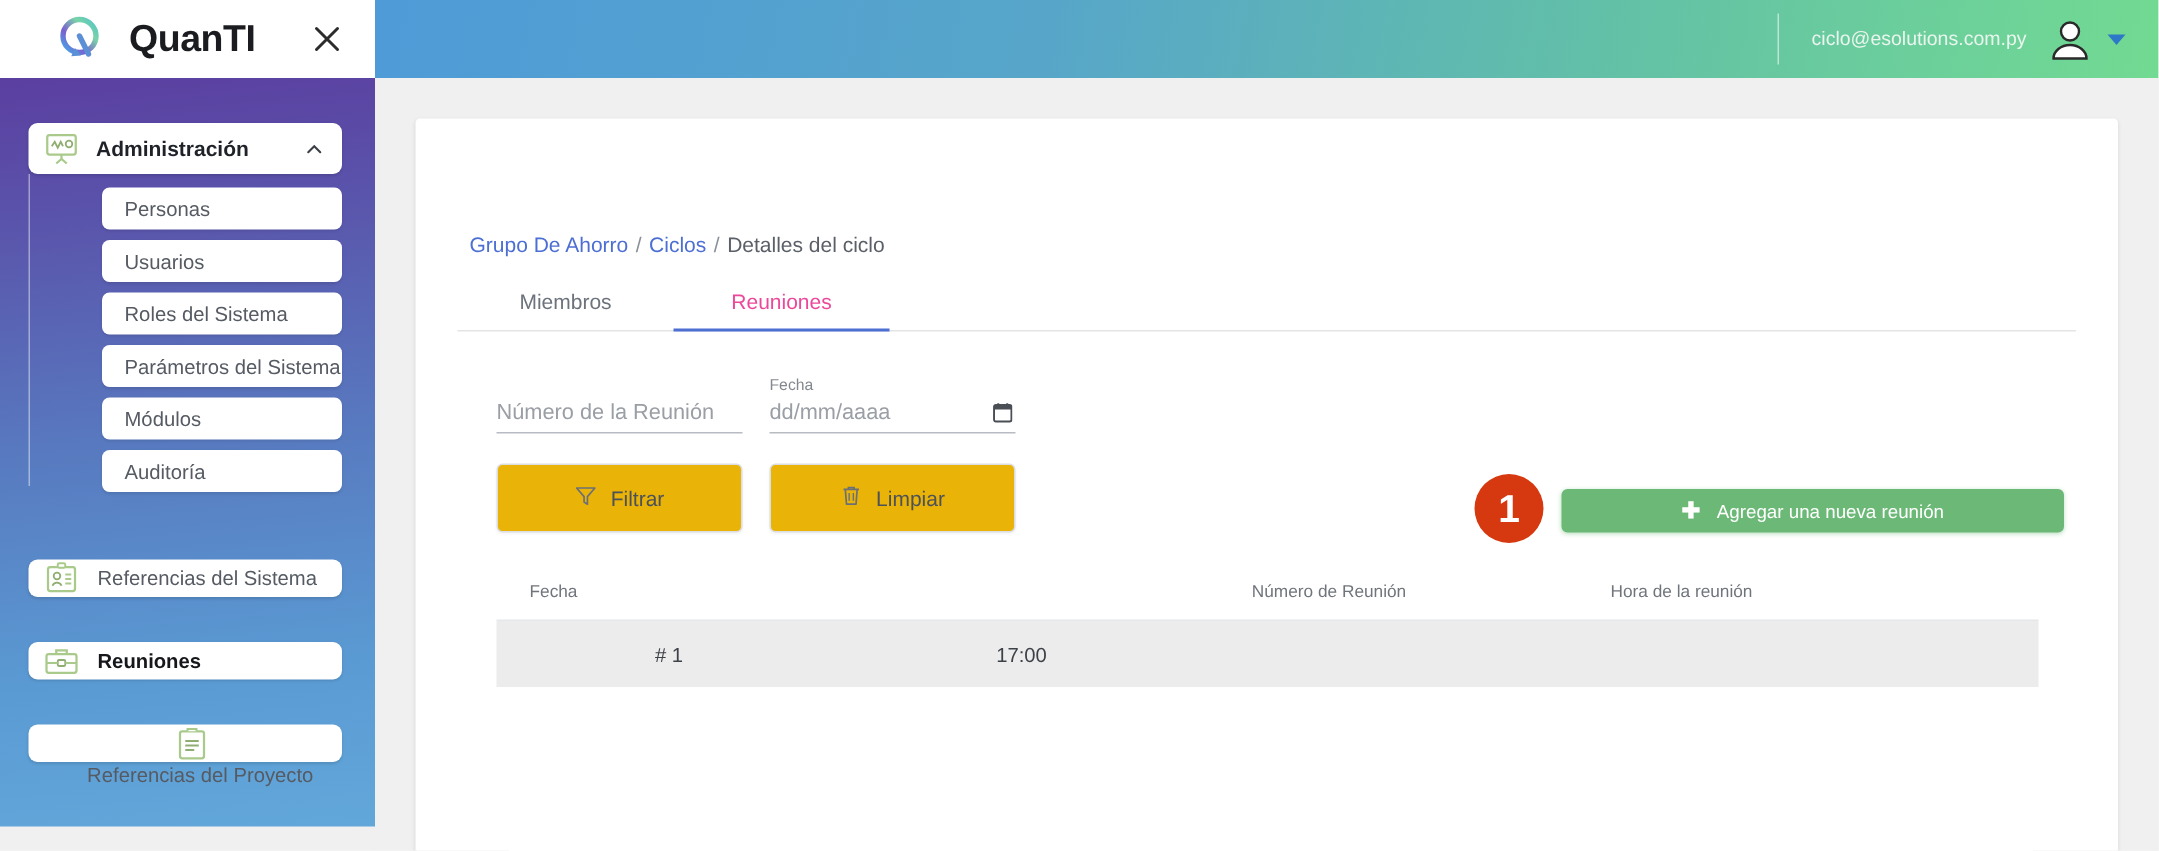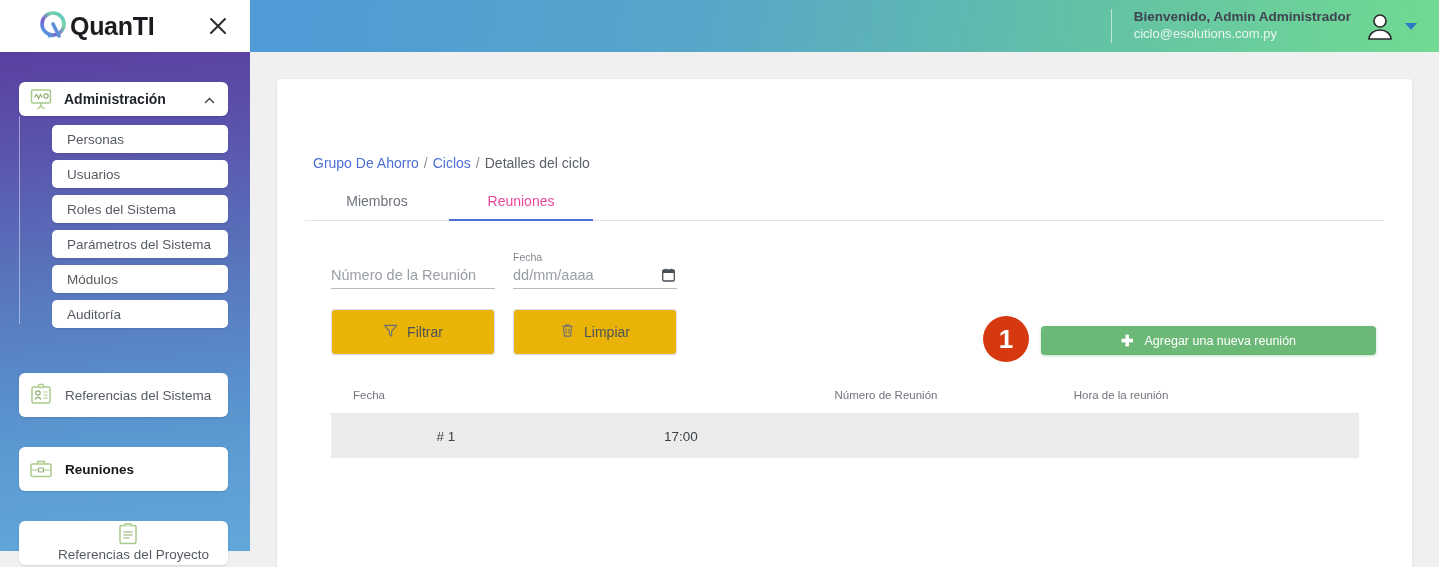--- a/index.html
+++ b/index.html
@@ -14,21 +14,21 @@
 
   
   .logobar {
     position: absolute; left: 0; top: 0; width: 250px; height: 52px;
     background: #ffffff; display: flex; align-items: center;
     padding-left: 36px; z-index: 5;
   }
   .logo-mark { width: 34px; height: 34px; flex: 0 0 34px; }
   .logo-word {
     font-size: 25px; font-weight: bold; color: #1b1c20;
-    letter-spacing: -0.3px; margin-left: 0;
+    letter-spacing: -0.3px; margin-left: 16px;
   }
   .close-x {
     position: absolute; left: 205px; top: 13px;
     width: 26px; height: 26px; cursor: pointer;
   }
 
   .topbar {
     position: absolute; left: 250px; top: 0; right: 0; height: 52px;
     background: linear-gradient(100deg, #4e9bd8 0%, #57a6c9 38%, #63c1a6 70%, #72da92 100%);
     display: flex; align-items: center; justify-content: flex-end;
@@ -56,34 +56,34 @@
     padding-top: 30px;
   }
   .nav-group-head {
     position: relative; margin: 0 22px 0 19px;
     background: #fff; border-radius: 6px; height: 34px;
     display: flex; align-items: center; padding: 0 12px 0 9px;
     box-shadow: 0 1px 2px rgba(0,0,0,.12); cursor: pointer;
   }
   .nav-group-head .lbl { font-size: 14px; font-weight: bold; color: #1f2329; margin-left: 10px; flex: 1; }
   .chev { width: 13px; height: 13px; }
-  .sub-wrap { position: relative; margin-top: 9px; padding-left: 52px; }
+  .sub-wrap { position: relative; margin-top: 9px; padding-left: 68px; }
   .sub-wrap::before {
     content: ""; position: absolute; left: 19px; top: -9px; bottom: 4px;
     width: 1px; background: rgba(255,255,255,.45);
   }
   .nav-sub {
     background: #fff; border-radius: 5px; height: 28px; margin-bottom: 7px;
     display: flex; align-items: center; padding-left: 15px;
     font-size: 13.5px; color: #565b63;
     box-shadow: 0 1px 2px rgba(0,0,0,.10); cursor: pointer;
     margin-right: 22px;
   }
   .nav-item {
-    margin: 0 22px 12px 19px; background: #fff; border-radius: 6px; height: 44px;
+    margin: 0 22px 12px 19px; background: #fff; border-radius: 6px; height: 25px;
     display: flex; align-items: center; padding-left: 9px;
     box-shadow: 0 1px 2px rgba(0,0,0,.12); cursor: pointer;
   }
   .nav-item .lbl { font-size: 13.5px; color: #565b63; margin-left: 11px; }
   .nav-item.active .lbl { font-weight: bold; color: #15171b; }
   .nav-item.sp-1 { margin-top: 45px; }
   .nav-item.sp-2 { margin-top: 30px; }
   .nav-item.sp-3 { margin-top: 30px; flex-direction: column; }
   .nav-icon { width: 26px; height: 26px; flex: 0 0 26px; }
 
@@ -181,21 +181,20 @@
     <span class="close-x">
       <svg viewBox="0 0 26 26" width="26" height="26">
         <path d="M6 6 L20 20 M20 6 L6 20" stroke="#2c2c2c" stroke-width="2" stroke-linecap="round"></path>
       </svg>
     </span>
   </div>
 
   <div class="topbar">
     <div class="user-block">
       <div class="user-text">
-        <div class="user-name">Bienvenido, Admin Administrador</div>
         <div class="user-mail">ciclo@esolutions.com.py</div>
       </div>
       <span class="avatar-icon">
         <svg viewBox="0 0 30 30" width="30" height="30">
           <circle cx="15" cy="10" r="6" fill="#fff" stroke="#2a2a2a" stroke-width="1.6"></circle>
           <path d="M4 28 a11 9 0 0 1 22 0 z" fill="#fff" stroke="#2a2a2a" stroke-width="1.6"></path>
         </svg>
       </span>
       <span class="caret-down"></span>
     </div>

